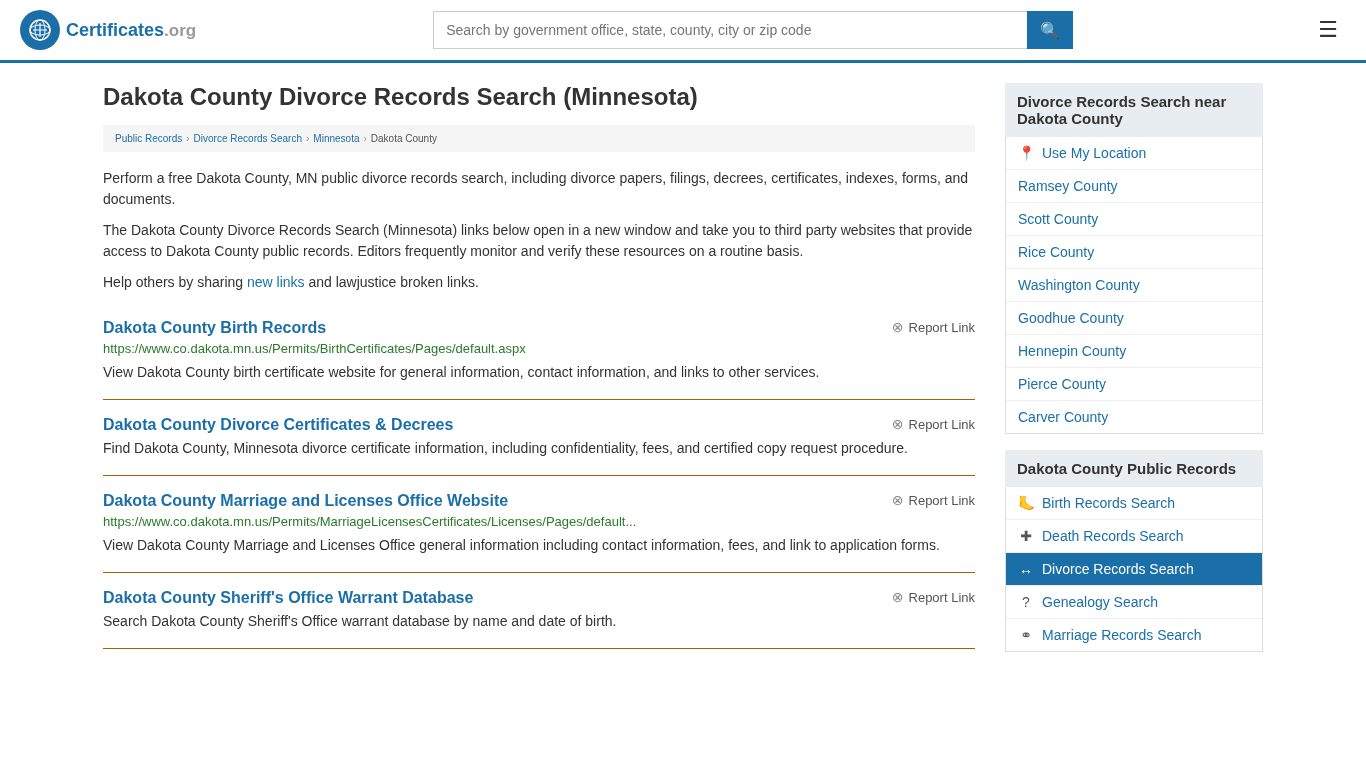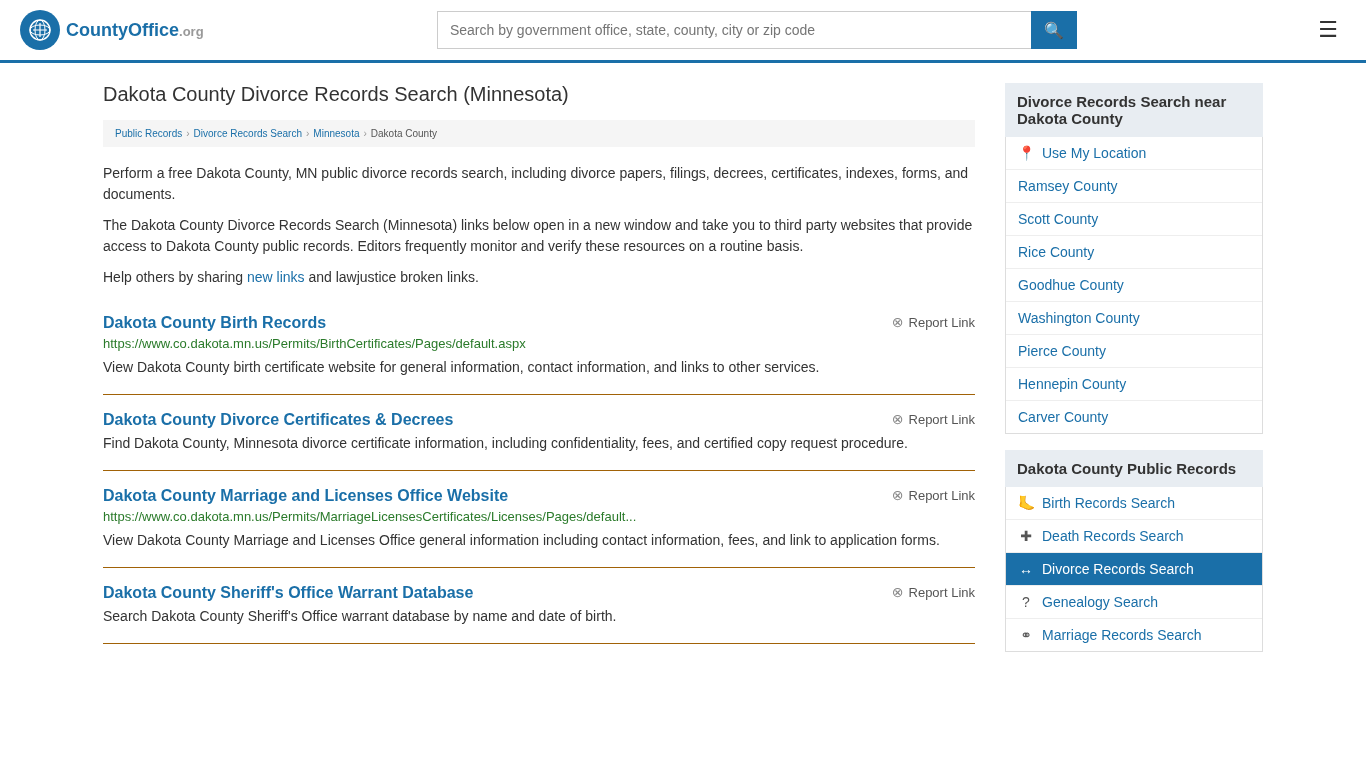--- a/index.html
+++ b/index.html
@@ -75,22 +75,22 @@
     .content-area {
       flex: 1;
     }
     .sidebar {
       width: 258px;
       flex-shrink: 0;
     }
 
     
     .page-title {
-      font-size: 20px;
-      font-weight: normal;
+      font-size: 24px;
+      font-weight: bold;
       color: #333;
       margin-bottom: 14px;
     }
 
     
     .breadcrumb {
       background: #f5f5f5;
       padding: 8px 12px;
       font-size: 10px;
       color: #555;
@@ -216,21 +216,21 @@
   <div class="logo-area">
     <div class="logo-circle">
       <svg width="22" height="22" viewBox="0 0 22 22" fill="none">
         <circle cx="11" cy="11" r="10" stroke="white" stroke-width="1.5"></circle>
         <path d="M11 4 L11 18 M4 11 L18 11" stroke="white" stroke-width="1.2"></path>
         <ellipse cx="11" cy="11" rx="5" ry="10" stroke="white" stroke-width="1"></ellipse>
         <ellipse cx="11" cy="11" rx="10" ry="5" stroke="white" stroke-width="1"></ellipse>
       </svg>
     </div>
     <div style="font-size:18px;font-weight:bold;color:#333;">
-      <span style="color:#1a6fa8;">CountyOffice</span><span style="color:#999;font-size:13px;">.org</span>
+      <span style="color:#1a6fa8;">Certificates</span><span style="color:#999;font-size:17px;">.org</span>
     </div>
   </div>
   <div class="search-area">
     <input type="text" class="search-input" placeholder="Search by government office, state, county, city or zip code" style="">
     <button class="search-btn">🔍</button>
   </div>
   <button class="menu-btn">☰</button>
 </header>
 
 <div class="main-container">
@@ -321,36 +321,36 @@
             <span>Scott County</span>
           </a>
         </li>
         <li>
           <a href="#">
             <span>Rice County</span>
           </a>
         </li>
         <li>
           <a href="#">
+            <span>Washington County</span>
+          </a>
+        </li>
+        <li>
+          <a href="#">
             <span>Goodhue County</span>
           </a>
         </li>
         <li>
           <a href="#">
-            <span>Washington County</span>
+            <span>Hennepin County</span>
           </a>
         </li>
         <li>
           <a href="#">
             <span>Pierce County</span>
-          </a>
-        </li>
-        <li>
-          <a href="#">
-            <span>Hennepin County</span>
           </a>
         </li>
         <li>
           <a href="#">
             <span>Carver County</span>
           </a>
         </li>
       </ul>
     </div>
 

